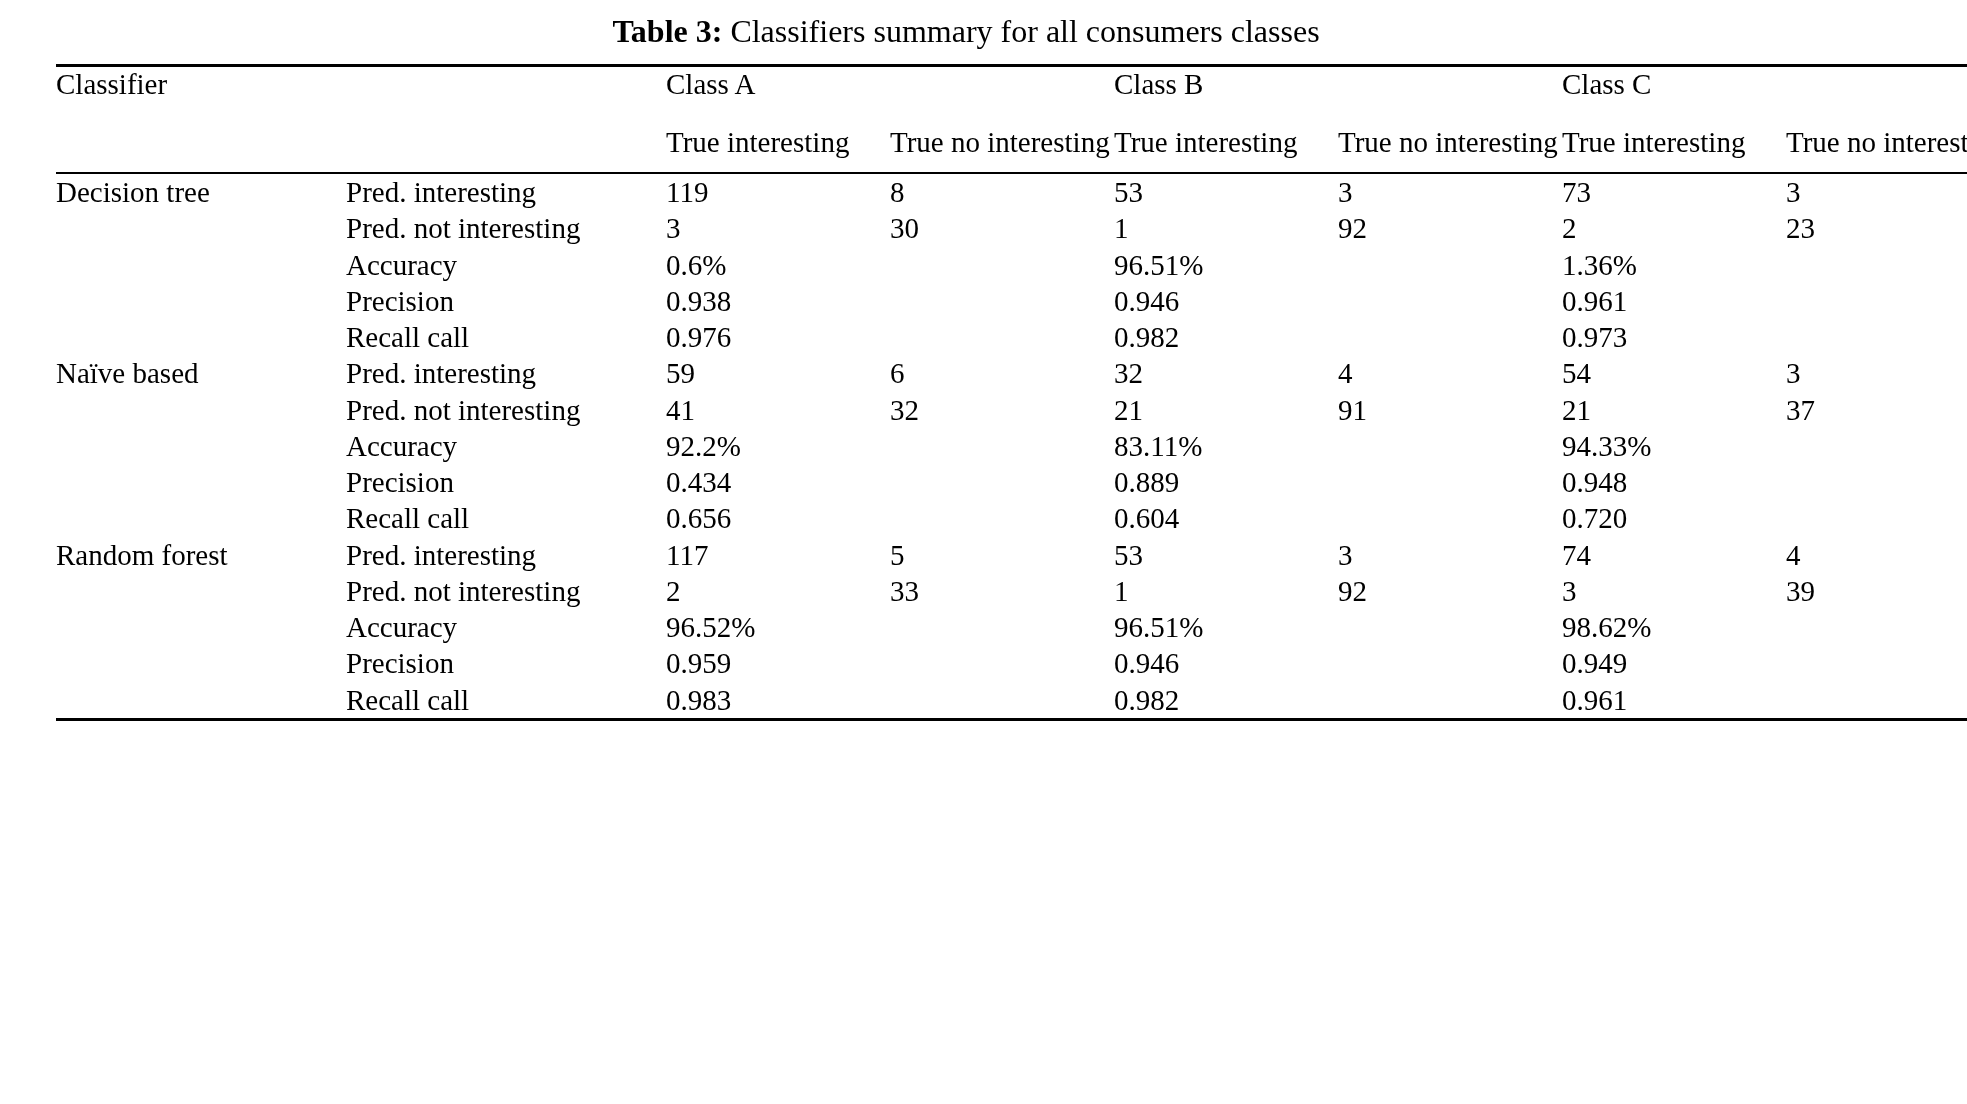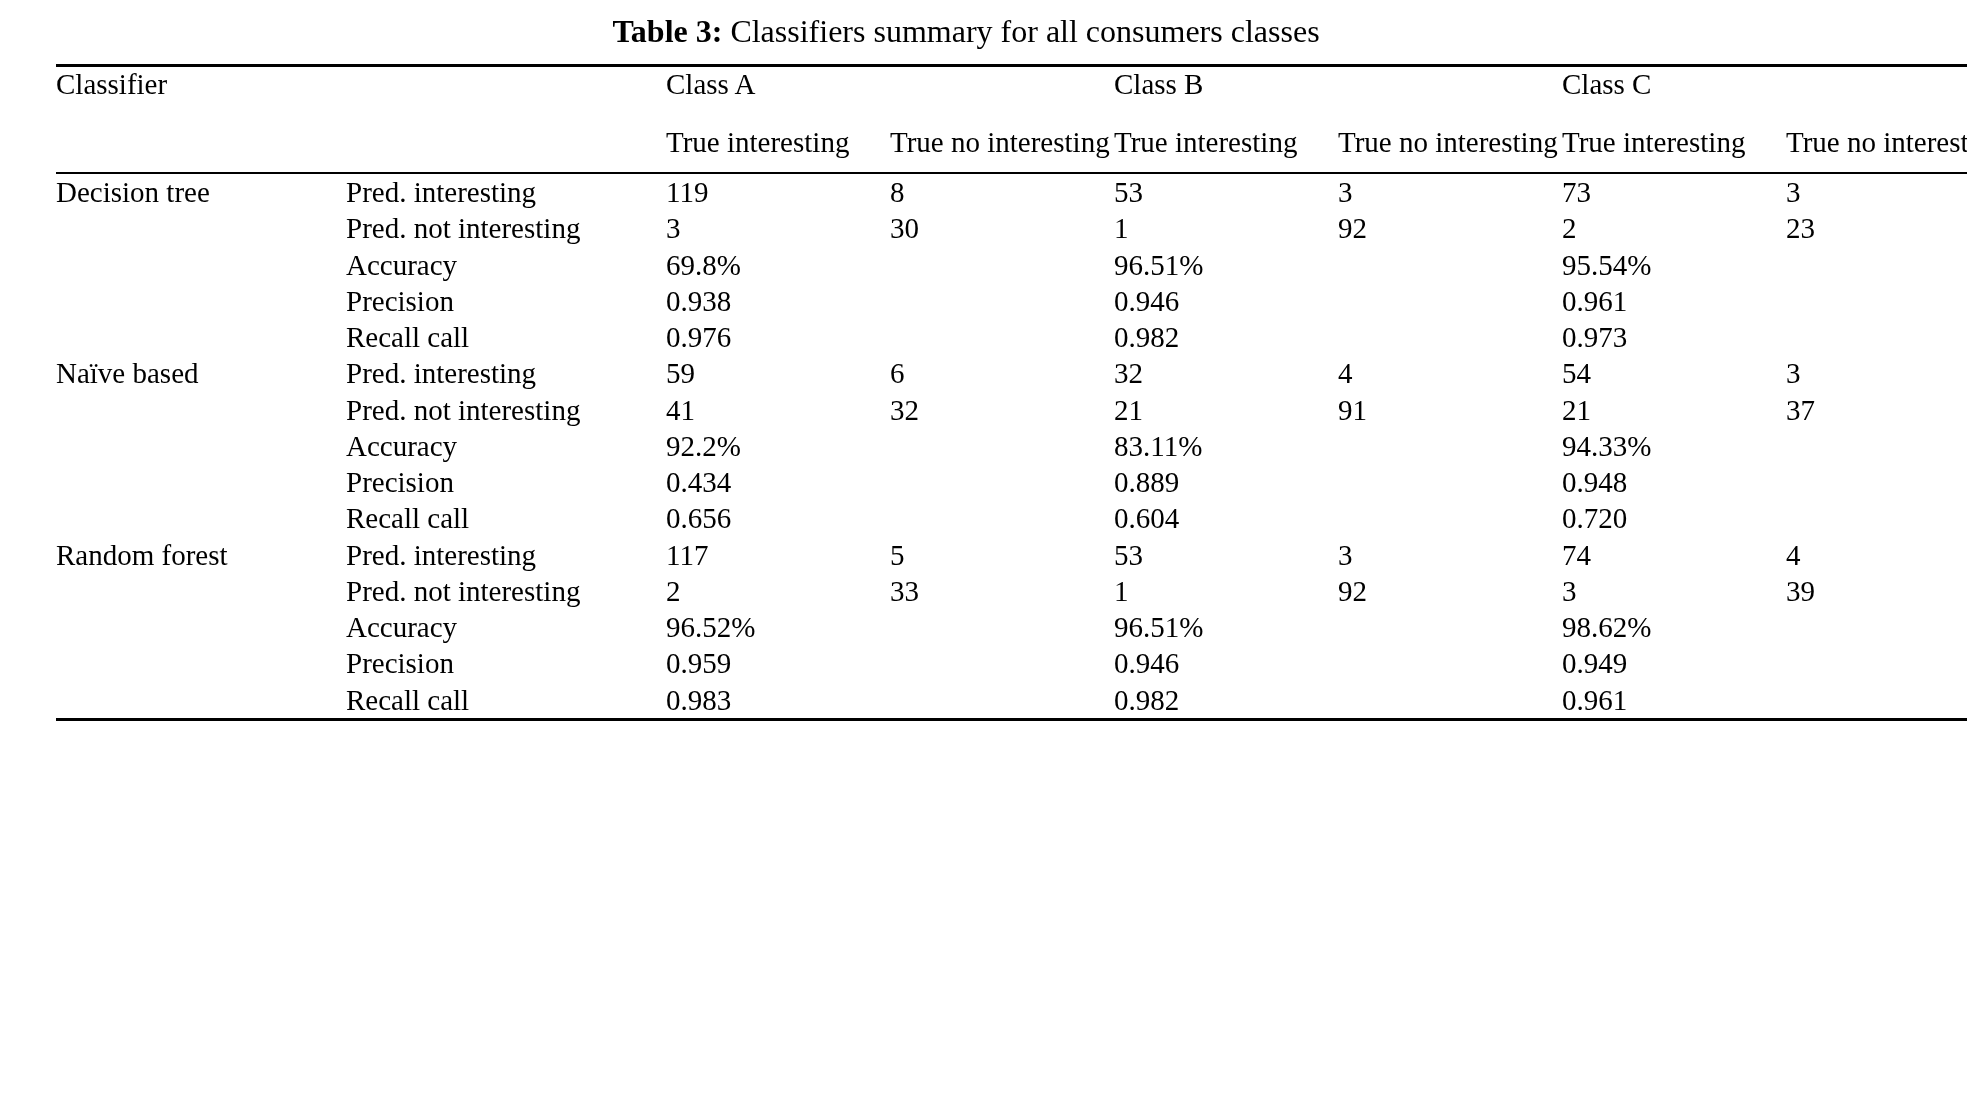--- a/index.html
+++ b/index.html
@@ -146,25 +146,25 @@
       <td class="body-cell">Pred. not interesting</td>
       <td class="body-cell">3</td>
       <td class="body-cell">30</td>
       <td class="body-cell">1</td>
       <td class="body-cell">92</td>
       <td class="body-cell">2</td>
       <td class="body-cell">23</td>
     </tr>
     <tr>
       <td class="body-cell">Accuracy</td>
-      <td class="body-cell nowrap">69.8%</td>
+      <td class="body-cell nowrap">0.6%</td>
       <td class="body-cell"></td>
       <td class="body-cell nowrap">96.51%</td>
       <td class="body-cell"></td>
-      <td class="body-cell nowrap">95.54%</td>
+      <td class="body-cell nowrap">1.36%</td>
       <td class="body-cell"></td>
     </tr>
     <tr>
       <td class="body-cell">Precision</td>
       <td class="body-cell">0.938</td>
       <td class="body-cell"></td>
       <td class="body-cell">0.946</td>
       <td class="body-cell"></td>
       <td class="body-cell">0.961</td>
       <td class="body-cell"></td>

